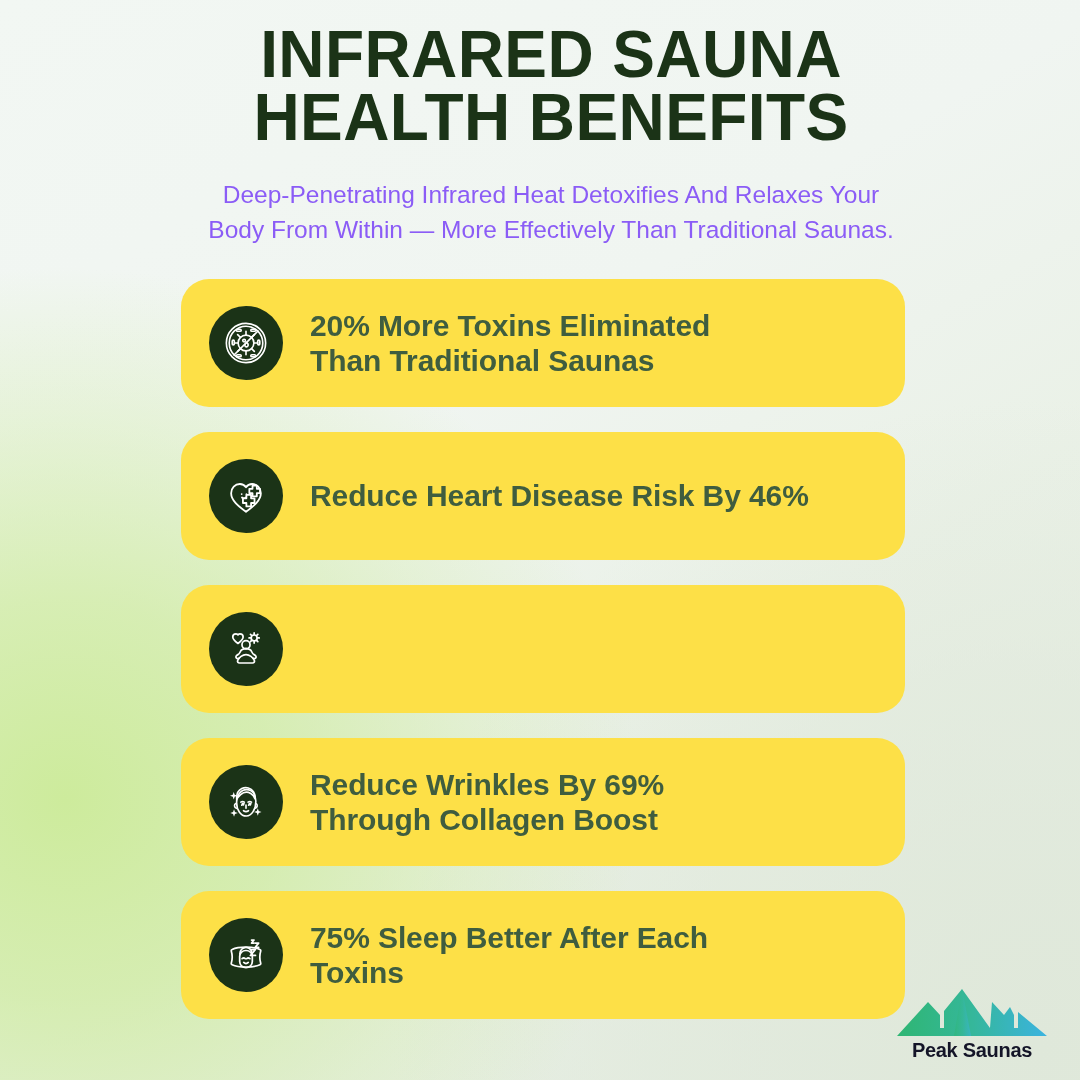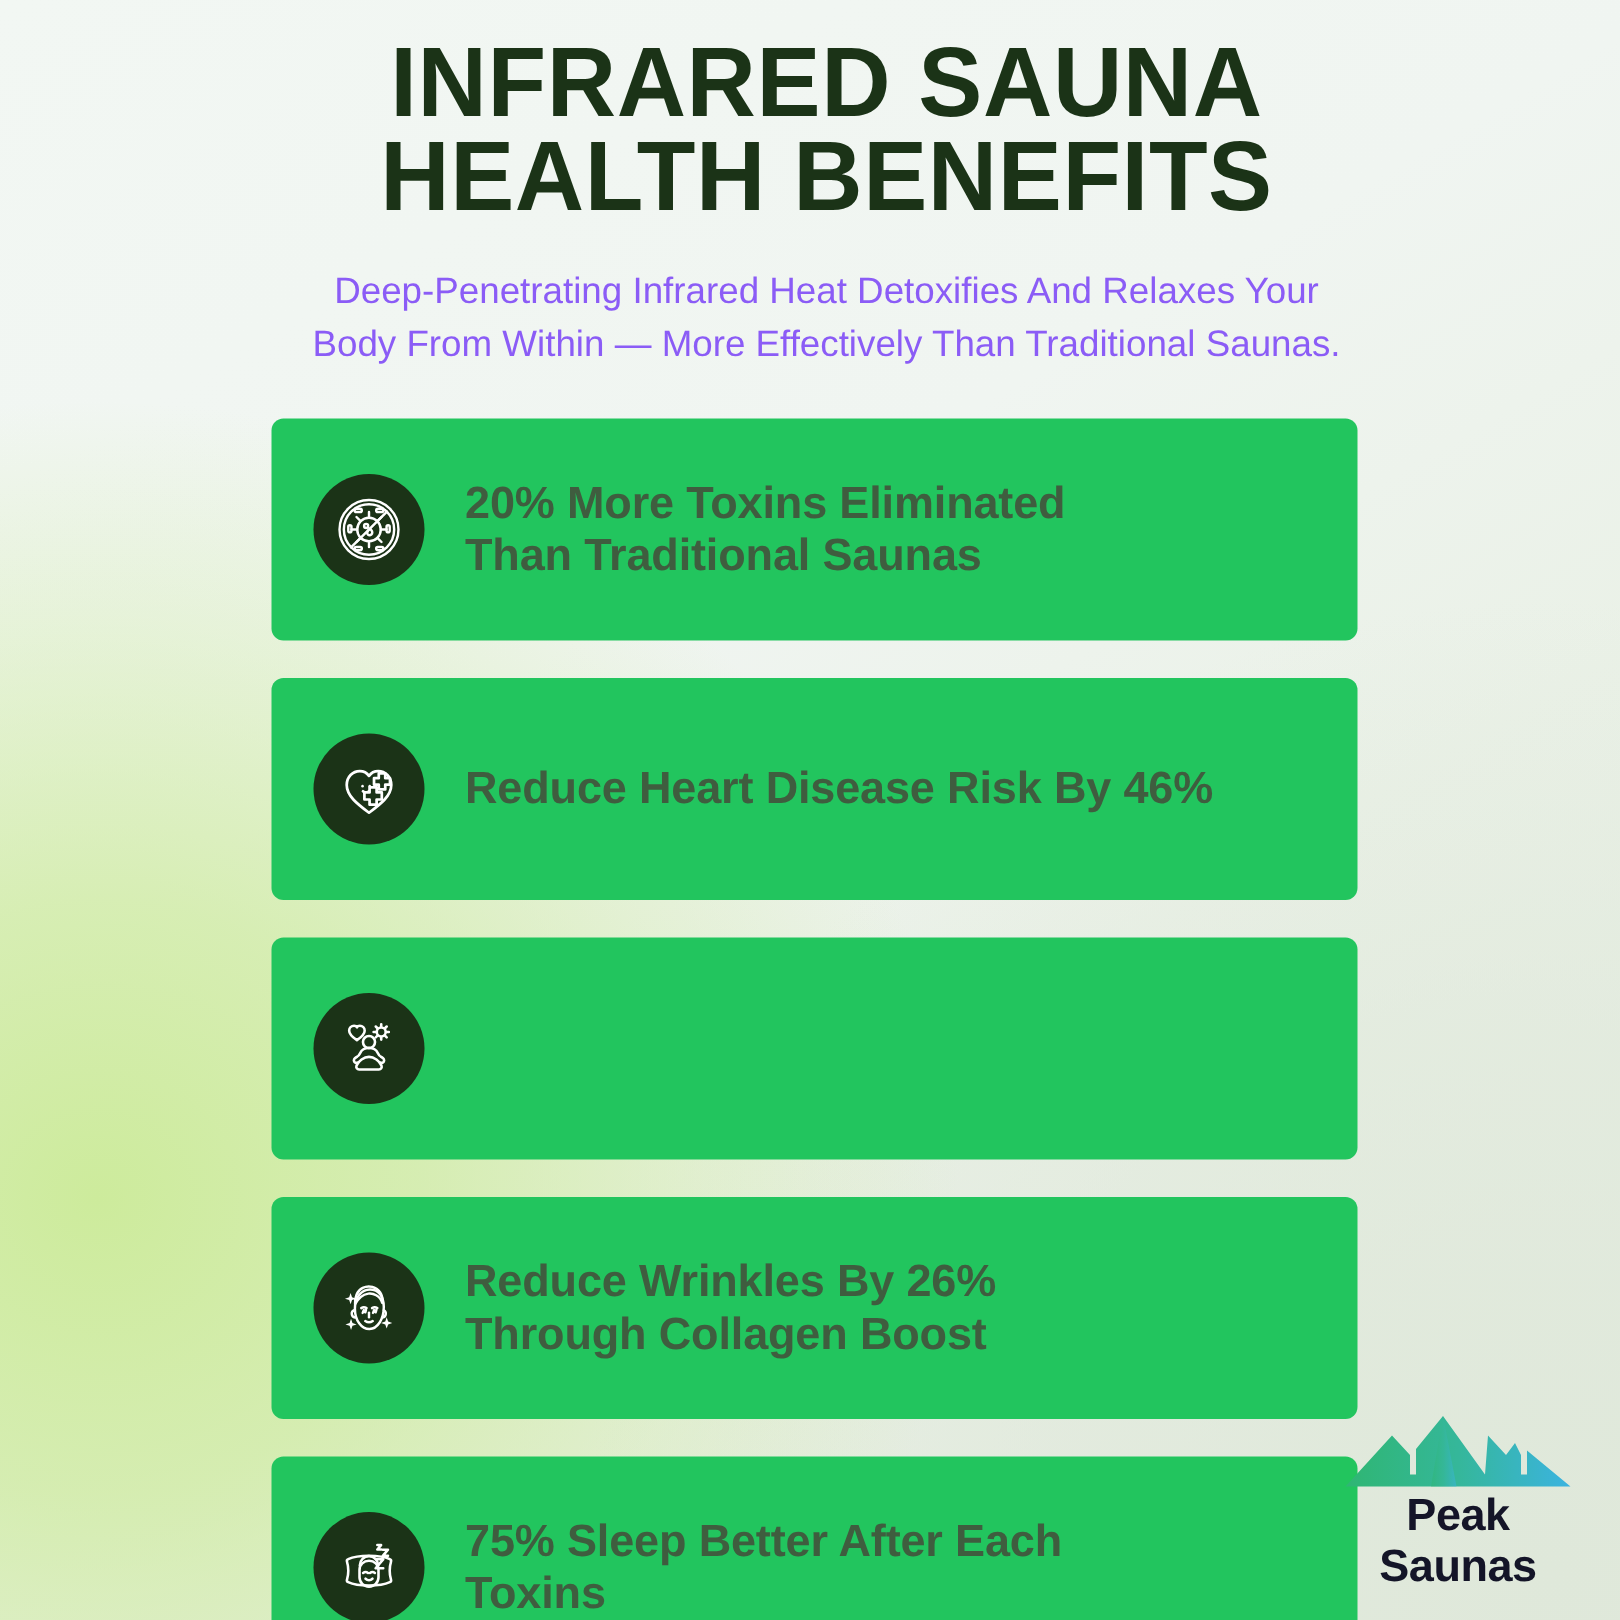--- a/index.html
+++ b/index.html
@@ -39,23 +39,23 @@
     font-size:24.5px;
     line-height:1.42;
     font-weight:400;
   }
   .subtitle .line{display:block;}
 
   
   .cards{position:absolute;left:181px;top:279px;width:724px;}
   .card{
     position:relative;
-    height:148px;
-    background:#22c55e;
-    border-radius:8px;
+    height:128px;
+    background:#fde047;
+    border-radius:28px;
     margin-bottom:25px;
     display:flex;align-items:center;
     box-sizing:border-box;
     padding-left:28px;
   }
   .icon-badge{
     flex:0 0 auto;
     width:74px;height:74px;
     border-radius:50%;
     background:#1b3317;
@@ -73,21 +73,21 @@
   }
 
   
   .logo{
     position:absolute;right:22px;bottom:18px;
     width:172px;text-align:center;
   }
   .logo svg{display:block;margin:0 auto;}
   .logo-text{
     color:#141528;
-    font-size:30px;
+    font-size:20px;
     font-weight:700;
     letter-spacing:-0.3px;
     margin-top:1px;
   }
 </style>
 </head>
 <body>
 
 <div id="bg-wash"></div>
 
@@ -174,21 +174,21 @@
           <path d="M26.1 24.1c1.1-.7 2.6-.7 3.7 0"></path>
           <path d="M20.4 25.4l-.8 2M21.9 25.4l-.5 1.6M27.6 25.4l-.8 2M29.1 25.4l-.5 1.6"></path>
           <path d="M24 27.2v3.3"></path>
           <path d="M21.4 33.1c1.6 1.1 3.6 1.1 5.2 0"></path>
           <path d="M11.2 13.6l1 2.9 2.9 1-2.9 1-1 2.9-1-2.9-2.9-1 2.9-1z" fill="#ffffff" stroke="none"></path>
           <path d="M11.5 31.5l1 2.9 2.9 1-2.9 1-1 2.9-1-2.9-2.9-1 2.9-1z" fill="#ffffff" stroke="none"></path>
           <path d="M36.3 30.5l1 2.9 2.9 1-2.9 1-1 2.9-1-2.9-2.9-1 2.9-1z" fill="#ffffff" stroke="none"></path>
         </svg>
       </div>
       <div class="card-text">
-        <span>Reduce Wrinkles By 26%</span><br>
+        <span>Reduce Wrinkles By 69%</span><br>
         <span>Through Collagen Boost</span>
       </div>
     </div>
 
     <div class="card">
       <div class="icon-badge">
         <svg width="46" height="46" viewBox="0 0 48 48" fill="none" stroke="#ffffff" stroke-width="1.8" stroke-linecap="round" stroke-linejoin="round">
           <path d="M9.5 18.2c3.4-1.6 8.5-2.4 14.5-2.4s11.1.8 14.5 2.4c.7.3 1 1.1.8 1.8-.6 2-.9 4.1-.9 6.2s.3 4.2.9 6.2c.2.7-.1 1.5-.8 1.8-3.4 1.6-8.5 2.4-14.5 2.4s-11.1-.8-14.5-2.4c-.7-.3-1-1.1-.8-1.8.6-2 .9-4.1.9-6.2s-.3-4.2-.9-6.2c-.2-.7.1-1.5.8-1.8z"></path>
           <path d="M17.6 22.6c0-3.6 2.9-6.5 6.4-6.5s6.4 2.9 6.4 6.5"></path>
           <path d="M17.4 25.6c0-3.6 2.9-6.3 6.6-6.3s6.6 2.7 6.6 6.3v5.2c0 3.6-2.9 6.5-6.6 6.5s-6.6-2.9-6.6-6.5z"></path>

